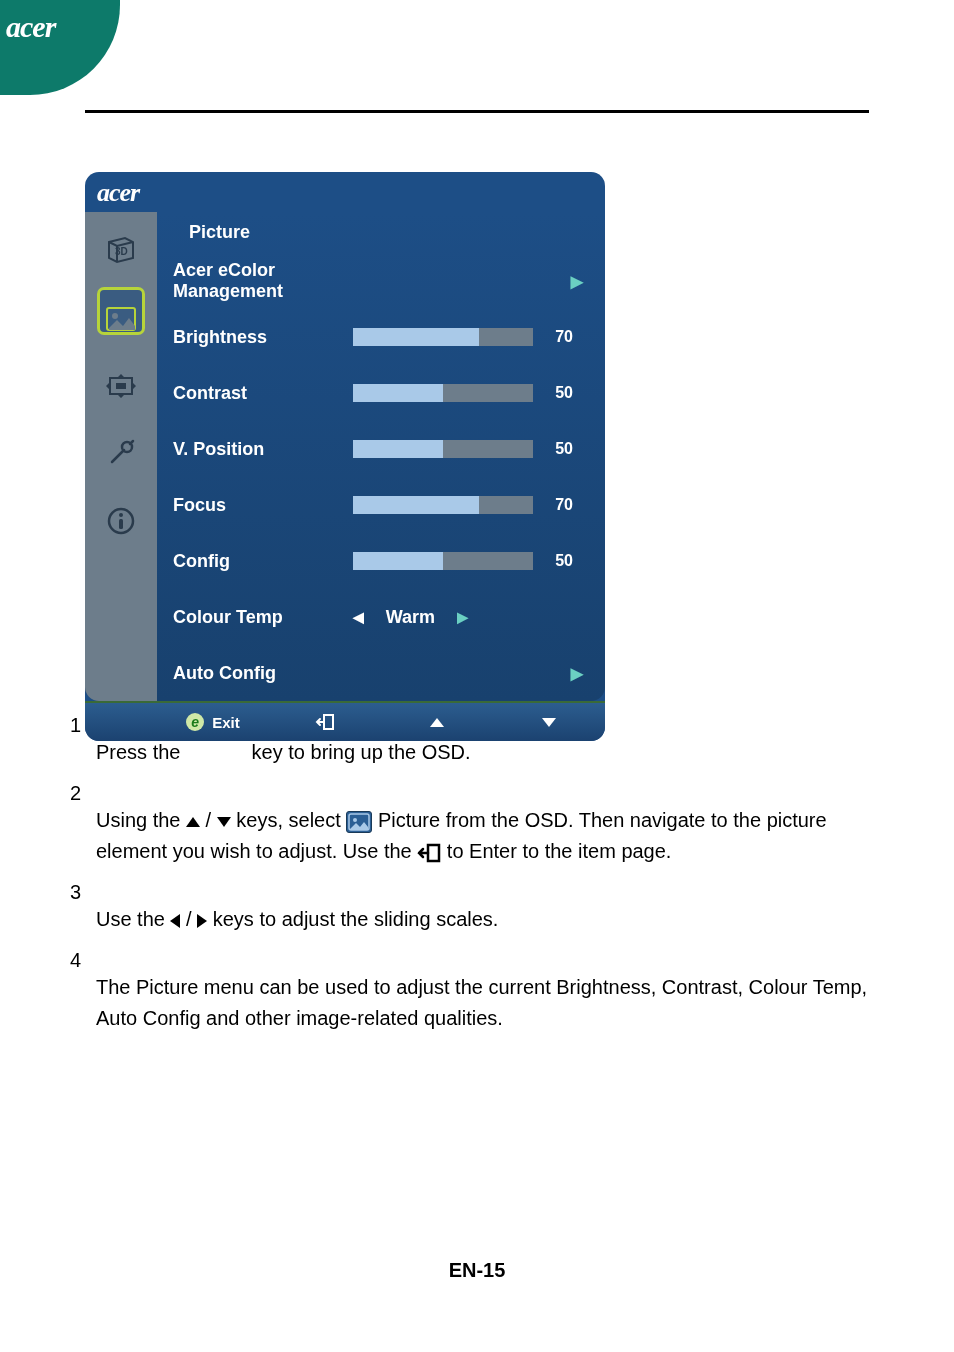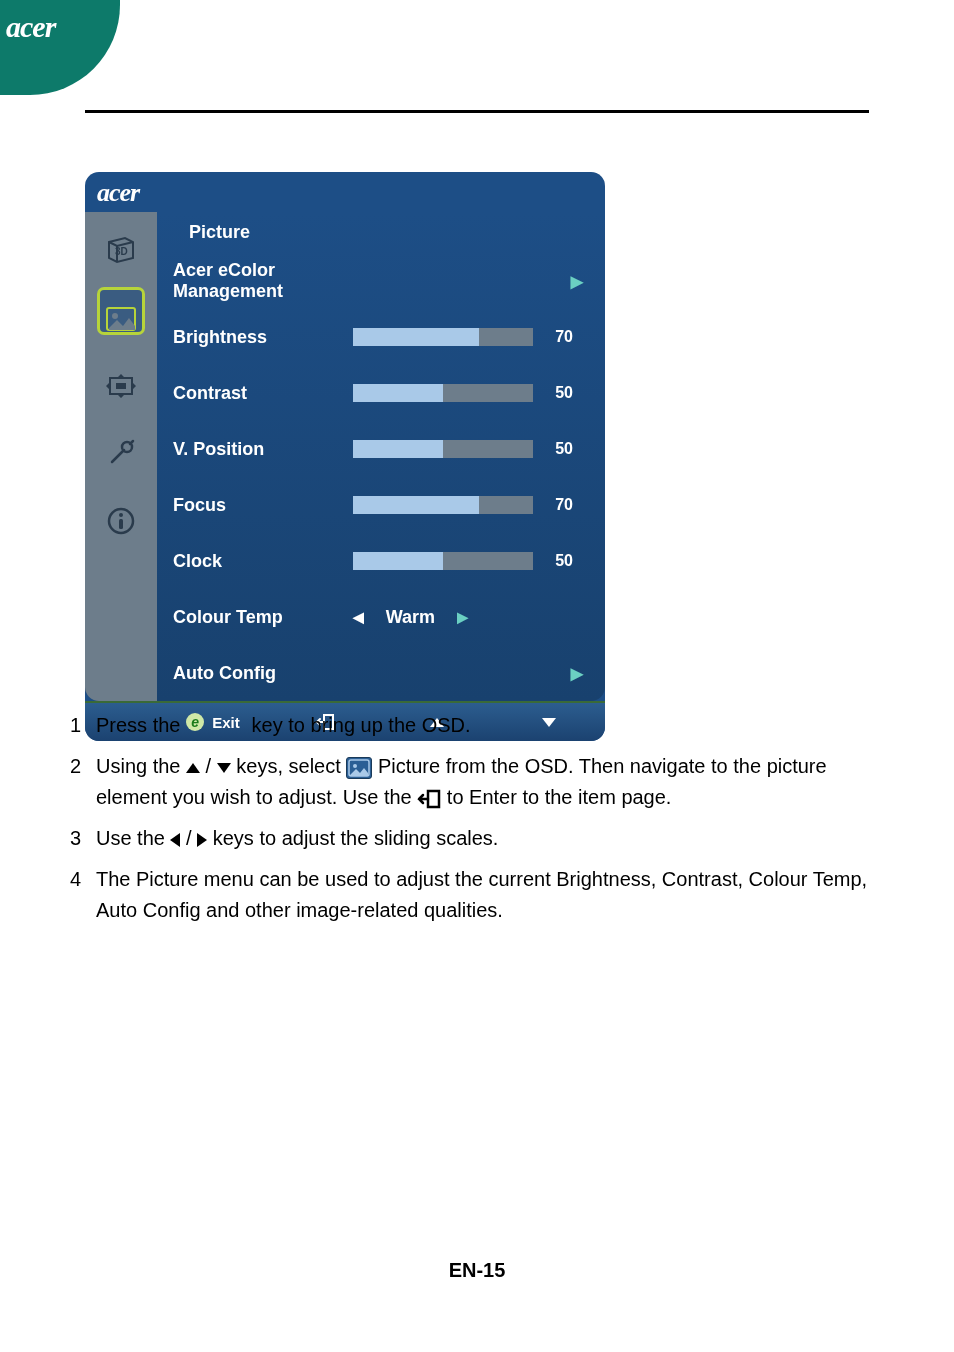--- a/index.html
+++ b/index.html
@@ -119,21 +119,21 @@
   .instructions {
     position:absolute;
     top: 710px; left: 70px; right: 85px;
     font-size: 20px;
     line-height: 1.55;
     color:#000;
   }
   .instructions ol { list-style:none; }
   .instructions li { display:flex; margin-bottom: 10px; }
   .instructions .num { width: 26px; flex-shrink:0; }
-  .instructions .txt { flex:1; }
+  .instructions .txt { flex:1;margin-top:27px; }
   .inline-icon {
     display:inline-flex; vertical-align:middle;
     align-items:center; justify-content:center;
   }
   .mini-pic {
     width:26px; height:22px; background:#2b5f95; border:1px solid #1a3a58;
     border-radius:3px;
   }
   .mini-pic svg { display:block; }
   .tri-up, .tri-down, .tri-left, .tri-right { display:inline-block; vertical-align:middle; }
@@ -231,21 +231,21 @@
         <span class="val">50</span>
       </div>
       <div class="row">
         <span class="label">Focus</span>
         <span class="bar">
             <span class="fill" style="width:70%"></span>
           </span>
         <span class="val">70</span>
       </div>
       <div class="row">
-        <span class="label">Clock</span>
+        <span class="label">Config</span>
         <span class="bar">
             <span class="fill" style="width:50%"></span>
           </span>
         <span class="val">50</span>
       </div>
       <div class="row">
         <span class="label">Colour Temp</span>
         <span class="temp-ctrl">
           <span class="tri">◀</span>
           <span>Warm</span>

